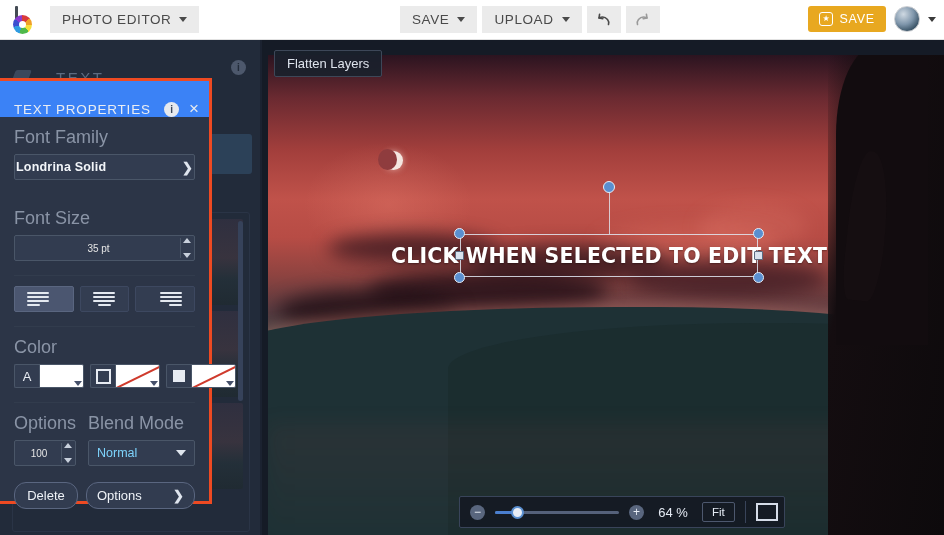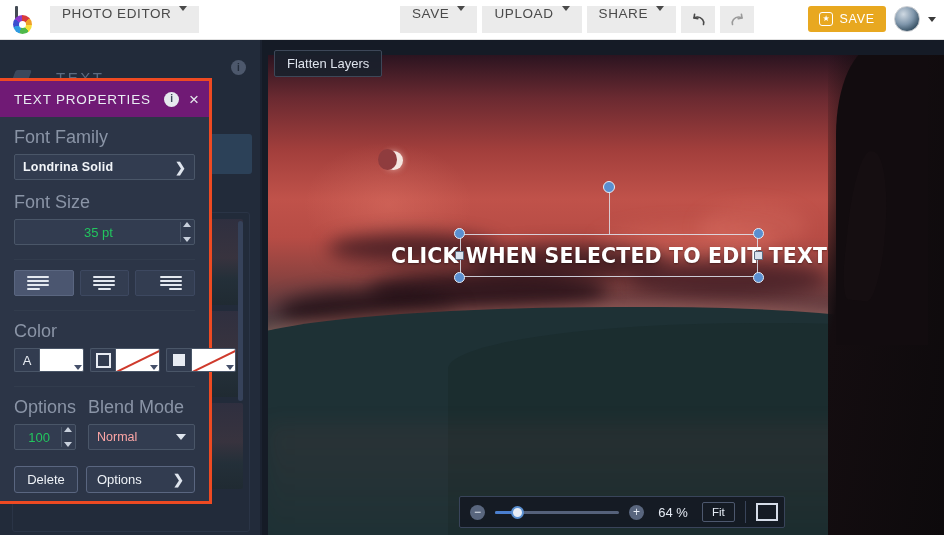--- a/index.html
+++ b/index.html
@@ -47,21 +47,21 @@
     border-radius:50%; background:#fff;
   }
 
   .tb-btn {
     height: 27px;
     background: #ebebeb;
     color: #4a4a4a;
     border: none;
     font-size: 13.5px;
     letter-spacing: 0.6px;
-    display: flex; gap: 8px;
+    display: flex; align-items: center; gap: 8px;
     padding: 0 12px;
     cursor: pointer;
     font-family: "Liberation Sans", sans-serif;
   }
   .tb-btn .caret {
     width: 0; height: 0;
     border-left: 4.5px solid transparent;
     border-right: 4.5px solid transparent;
     border-top: 5px solid #4a4a4a;
   }
@@ -147,22 +147,22 @@
 
   
   .props-panel {
     position: absolute; left: 0; top: 78px; width: 212px; height: 426px;
     background: #2c3547;
     border: 3px solid #ee4a22;
     border-left: none;
     z-index: 30;
   }
   .props-head {
-    height: 36px; background: #701a75;
-    display:flex; align-items:center; padding: 0 10px 0 14px;
+    height: 36px; background: #3b82f6;
+    display:flex; align-items:flex-end; padding: 0 10px 0 14px;
   }
   .props-head .title {
     color: #e9edf3; font-size: 13.5px; letter-spacing: 0.8px; flex: 1;
   }
   .ph-info {
     width: 15px; height: 15px; border-radius: 50%; background: #e6e9ee;
     color:#3c4759; font-size:10px; font-weight:bold; line-height:1;
     display:flex; align-items:center; justify-content:center; cursor:pointer;
     margin-right: 10px;
   }
@@ -175,32 +175,32 @@
   .field-label {
     color: #8a94a6; font-size: 18px; margin-bottom: 6px;
   }
   .input-box {
     height: 26px; background: #323c50;
     border: 1px solid #4a5668; border-radius: 2px;
     display:flex; align-items:center;
     color:#f2f5f9; font-size: 12.5px;
     cursor: pointer;
   }
-  .font-select { padding: 0 8px; justify-content: space-between; }
+  .font-select { padding: 0 1px; justify-content: space-between; }
   .font-select .fname { font-weight: bold; letter-spacing: 0.2px; }
   .chev-r { color:#dfe5ee; font-size: 13px; font-weight: bold; }
 
-  .row2 { display:flex; gap: 12px; margin-top: 12px; }
+  .row2 { display:flex; gap: 12px; margin-top: 28px; }
   .row2 > div { flex: 1; }
   .spin-box {
     height: 26px; background:#323c50; border:1px solid #4a5668; border-radius:2px;
     display:flex; align-items:center; position:relative;
   }
   .spin-box .val {
-    flex:1; text-align:center; color:#22c55e; font-size:13px; padding-right: 12px;
+    flex:1; text-align:center; color:#e5e5e5; font-size:10px; padding-right: 12px;
   }
   .spinner {
     position:absolute; right:3px; top:2px; width:11px; height:20px;
     display:flex; flex-direction:column; justify-content:space-between;
     border-left: 1px solid #4a5668; padding-left: 2px; cursor:pointer;
   }
   .spinner i {
     width:0; height:0; border-left:4px solid transparent; border-right:4px solid transparent;
   }
   .spinner i.up { border-bottom: 5px solid #c8d0dc; }
@@ -252,30 +252,30 @@
   .sw-chip .mini-caret {
     position:absolute; right: 1px; bottom: 1px;
     width: 0; height: 0;
     border-left: 4px solid transparent; border-right: 4px solid transparent;
     border-top: 5px solid #45506a; z-index:2;
   }
 
   .blend-select {
     height: 26px; background:#323c50; border:1px solid #4a5668; border-radius:2px;
     display:flex; align-items:center; justify-content:space-between;
-    padding: 4px 8px; color:#fca5a5; font-size:12.5px; cursor:pointer;
+    padding: 4px 8px; color:#7dd3fc; font-size:12.5px; cursor:pointer;
   }
   .chev-d {
     width:0;height:0;border-left:5px solid transparent;border-right:5px solid transparent;
     border-top:6px solid #dfe5ee;
   }
   .btn-row { display:flex; gap: 8px; margin-top: 16px; }
   .flat-btn {
     height: 27px; background:#323c50; border:1px solid #56melee;
-    border:1px solid #5a6680; border-radius:3px;
+    border:1px solid #5a6680; border-radius:12px;
     color:#eef2f7; font-size:13px; display:flex; align-items:center;
     justify-content:center; cursor:pointer;
     font-family:"Liberation Sans", sans-serif;
   }
   .flat-btn.delete { width: 64px; }
   .flat-btn.options { flex:1; justify-content: space-between; padding: 0 10px; }
 
   
   .canvas-area {
     position: absolute; left: 262px; top: 40px; width: 684px; height: 495px;
@@ -458,24 +458,20 @@
 
     <div class="tb-center">
       <button class="tb-btn">
         <span>SAVE</span>
         <span class="caret"></span>
       </button>
       <button class="tb-btn">
         <span>UPLOAD</span>
         <span class="caret"></span>
       </button>
-      <button class="tb-btn">
-        <span>SHARE</span>
-        <span class="caret"></span>
-      </button>
       <button class="tb-icon-btn">
         <svg width="17" height="15" viewBox="0 0 17 15">
           <path d="M4 6 Q9 3.5 12.5 7.5 Q14.5 10 13.5 12.5" stroke="#4a4a4a" stroke-width="1.6" fill="none" stroke-linecap="round"></path>
           <path d="M4 6 L4.6 2.2 M4 6 L7.8 6.6" stroke="#4a4a4a" stroke-width="1.6" fill="none" stroke-linecap="round"></path>
         </svg>
       </button>
       <button class="tb-icon-btn redo">
         <svg width="17" height="15" viewBox="0 0 17 15">
           <path d="M13 6 Q8 3.5 4.5 7.5 Q2.5 10 3.5 12.5" stroke="#9a9a9a" stroke-width="1.6" fill="none" stroke-linecap="round"></path>
           <path d="M13 6 L12.4 2.2 M13 6 L9.2 6.6" stroke="#9a9a9a" stroke-width="1.6" fill="none" stroke-linecap="round"></path>

